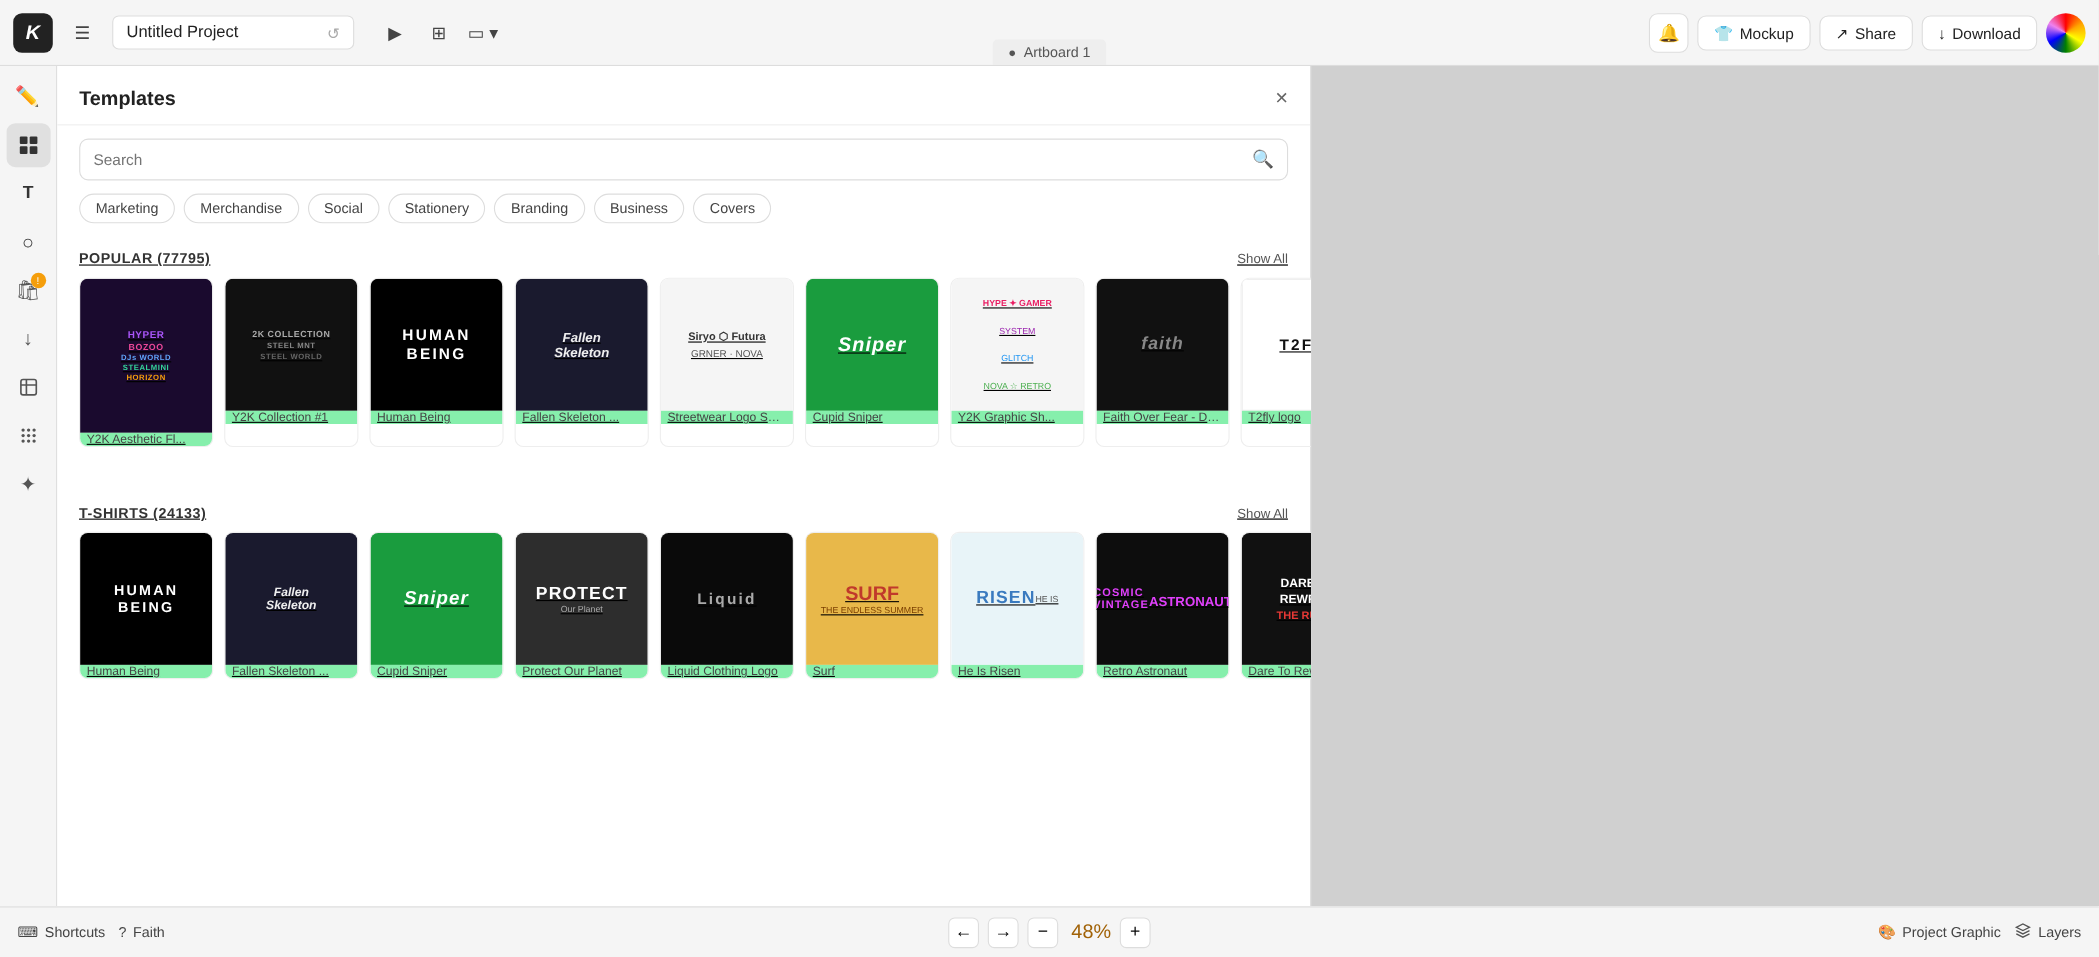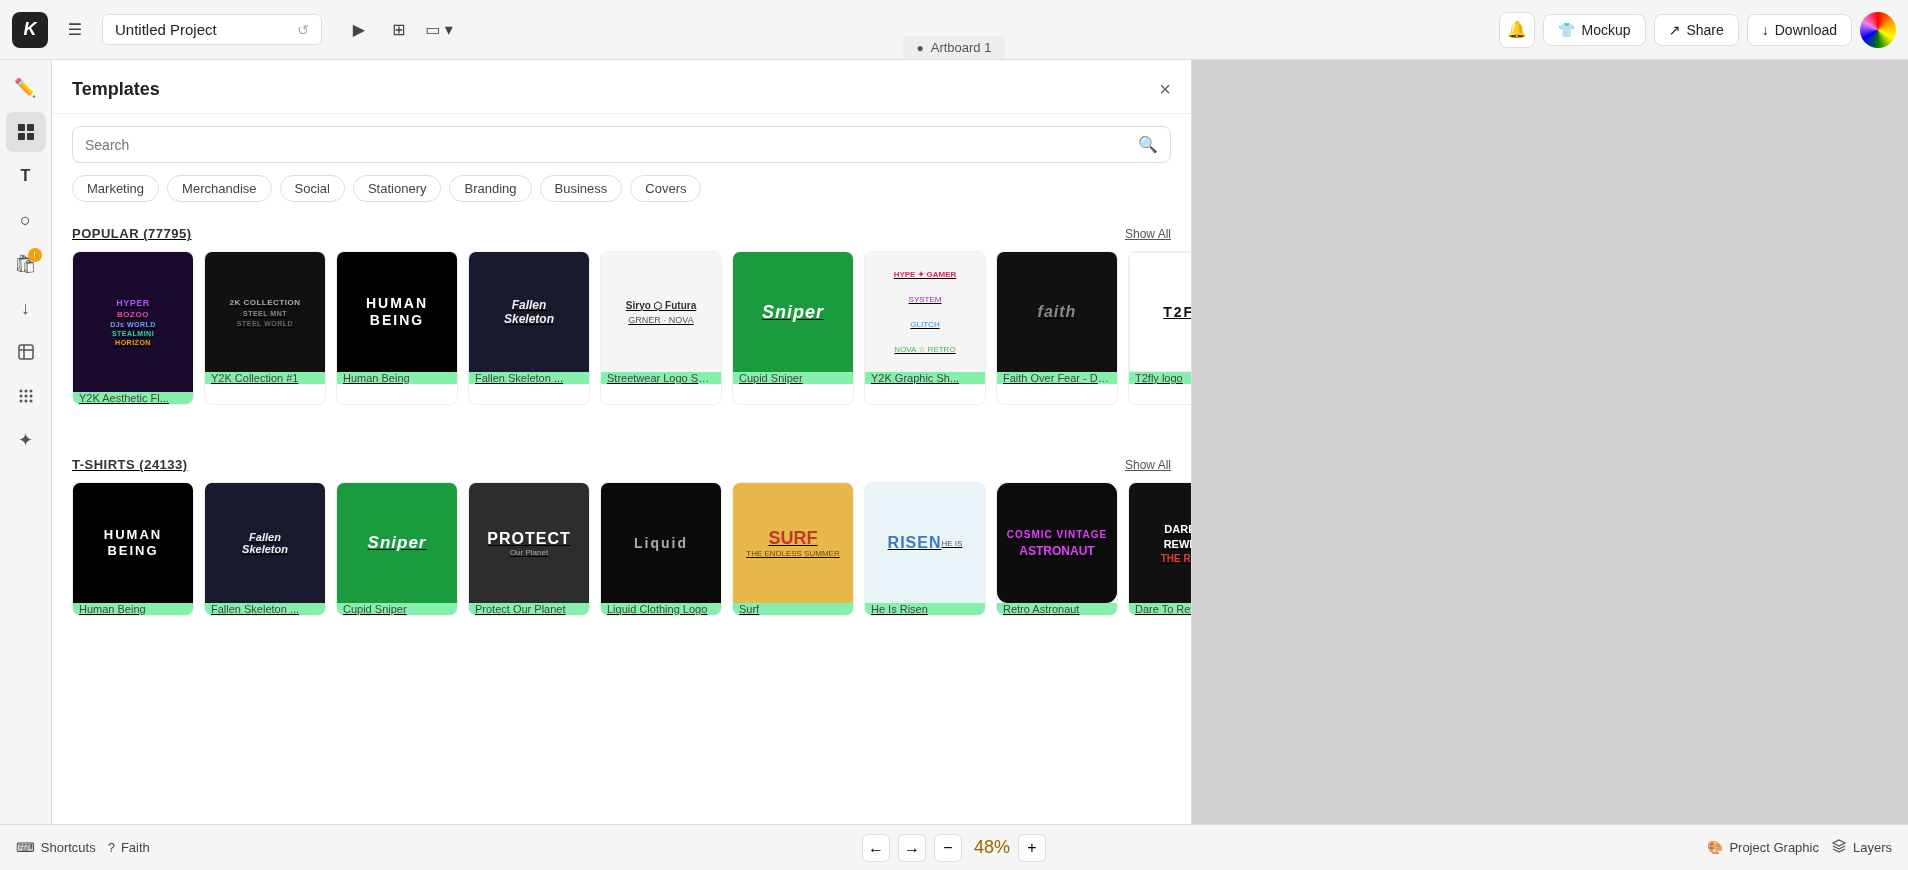--- a/index.html
+++ b/index.html
@@ -392,21 +392,21 @@
 
           <div class="template-card">
             <div style="background:#e8f4f8;width:120px;height:120px;display:flex;align-items:center;justify-content:center;flex-direction:row;">
               <div style="color:#3a7abf;font-size:16px;font-weight:900;letter-spacing:1px;">RISEN</div>
               <div style="color:#555;font-size:8px;">HE IS</div>
             </div>
             <div class="template-name">He Is Risen</div>
           </div>
 
           <div class="template-card">
-            <div style="background:#0d0d0d;width:120px;height:120px;display:flex;align-items:center;justify-content:center;flex-direction:column;border-radius:11px;">
+            <div style="background:#0d0d0d;width:120px;height:120px;display:flex;align-items:center;justify-content:center;flex-direction:row;">
               <div style="color:#e040fb;font-size:10px;font-weight:700;letter-spacing:1px;">COSMIC VINTAGE</div>
               <div style="color:#e040fb;font-size:12px;font-weight:900;margin-top:4px;">ASTRONAUT</div>
             </div>
             <div class="template-name">Retro Astronaut</div>
           </div>
 
           <div class="template-card">
             <div style="background:#111;width:120px;height:120px;display:flex;align-items:center;justify-content:center;flex-direction:column;padding:8px;">
               <div style="color:#fff;font-size:11px;font-weight:900;text-align:center;line-height:1.3;">DARE TO<br>REWRITE</div>
               <div style="color:#e53935;font-size:10px;font-weight:700;margin-top:2px;">THE RULES</div>

